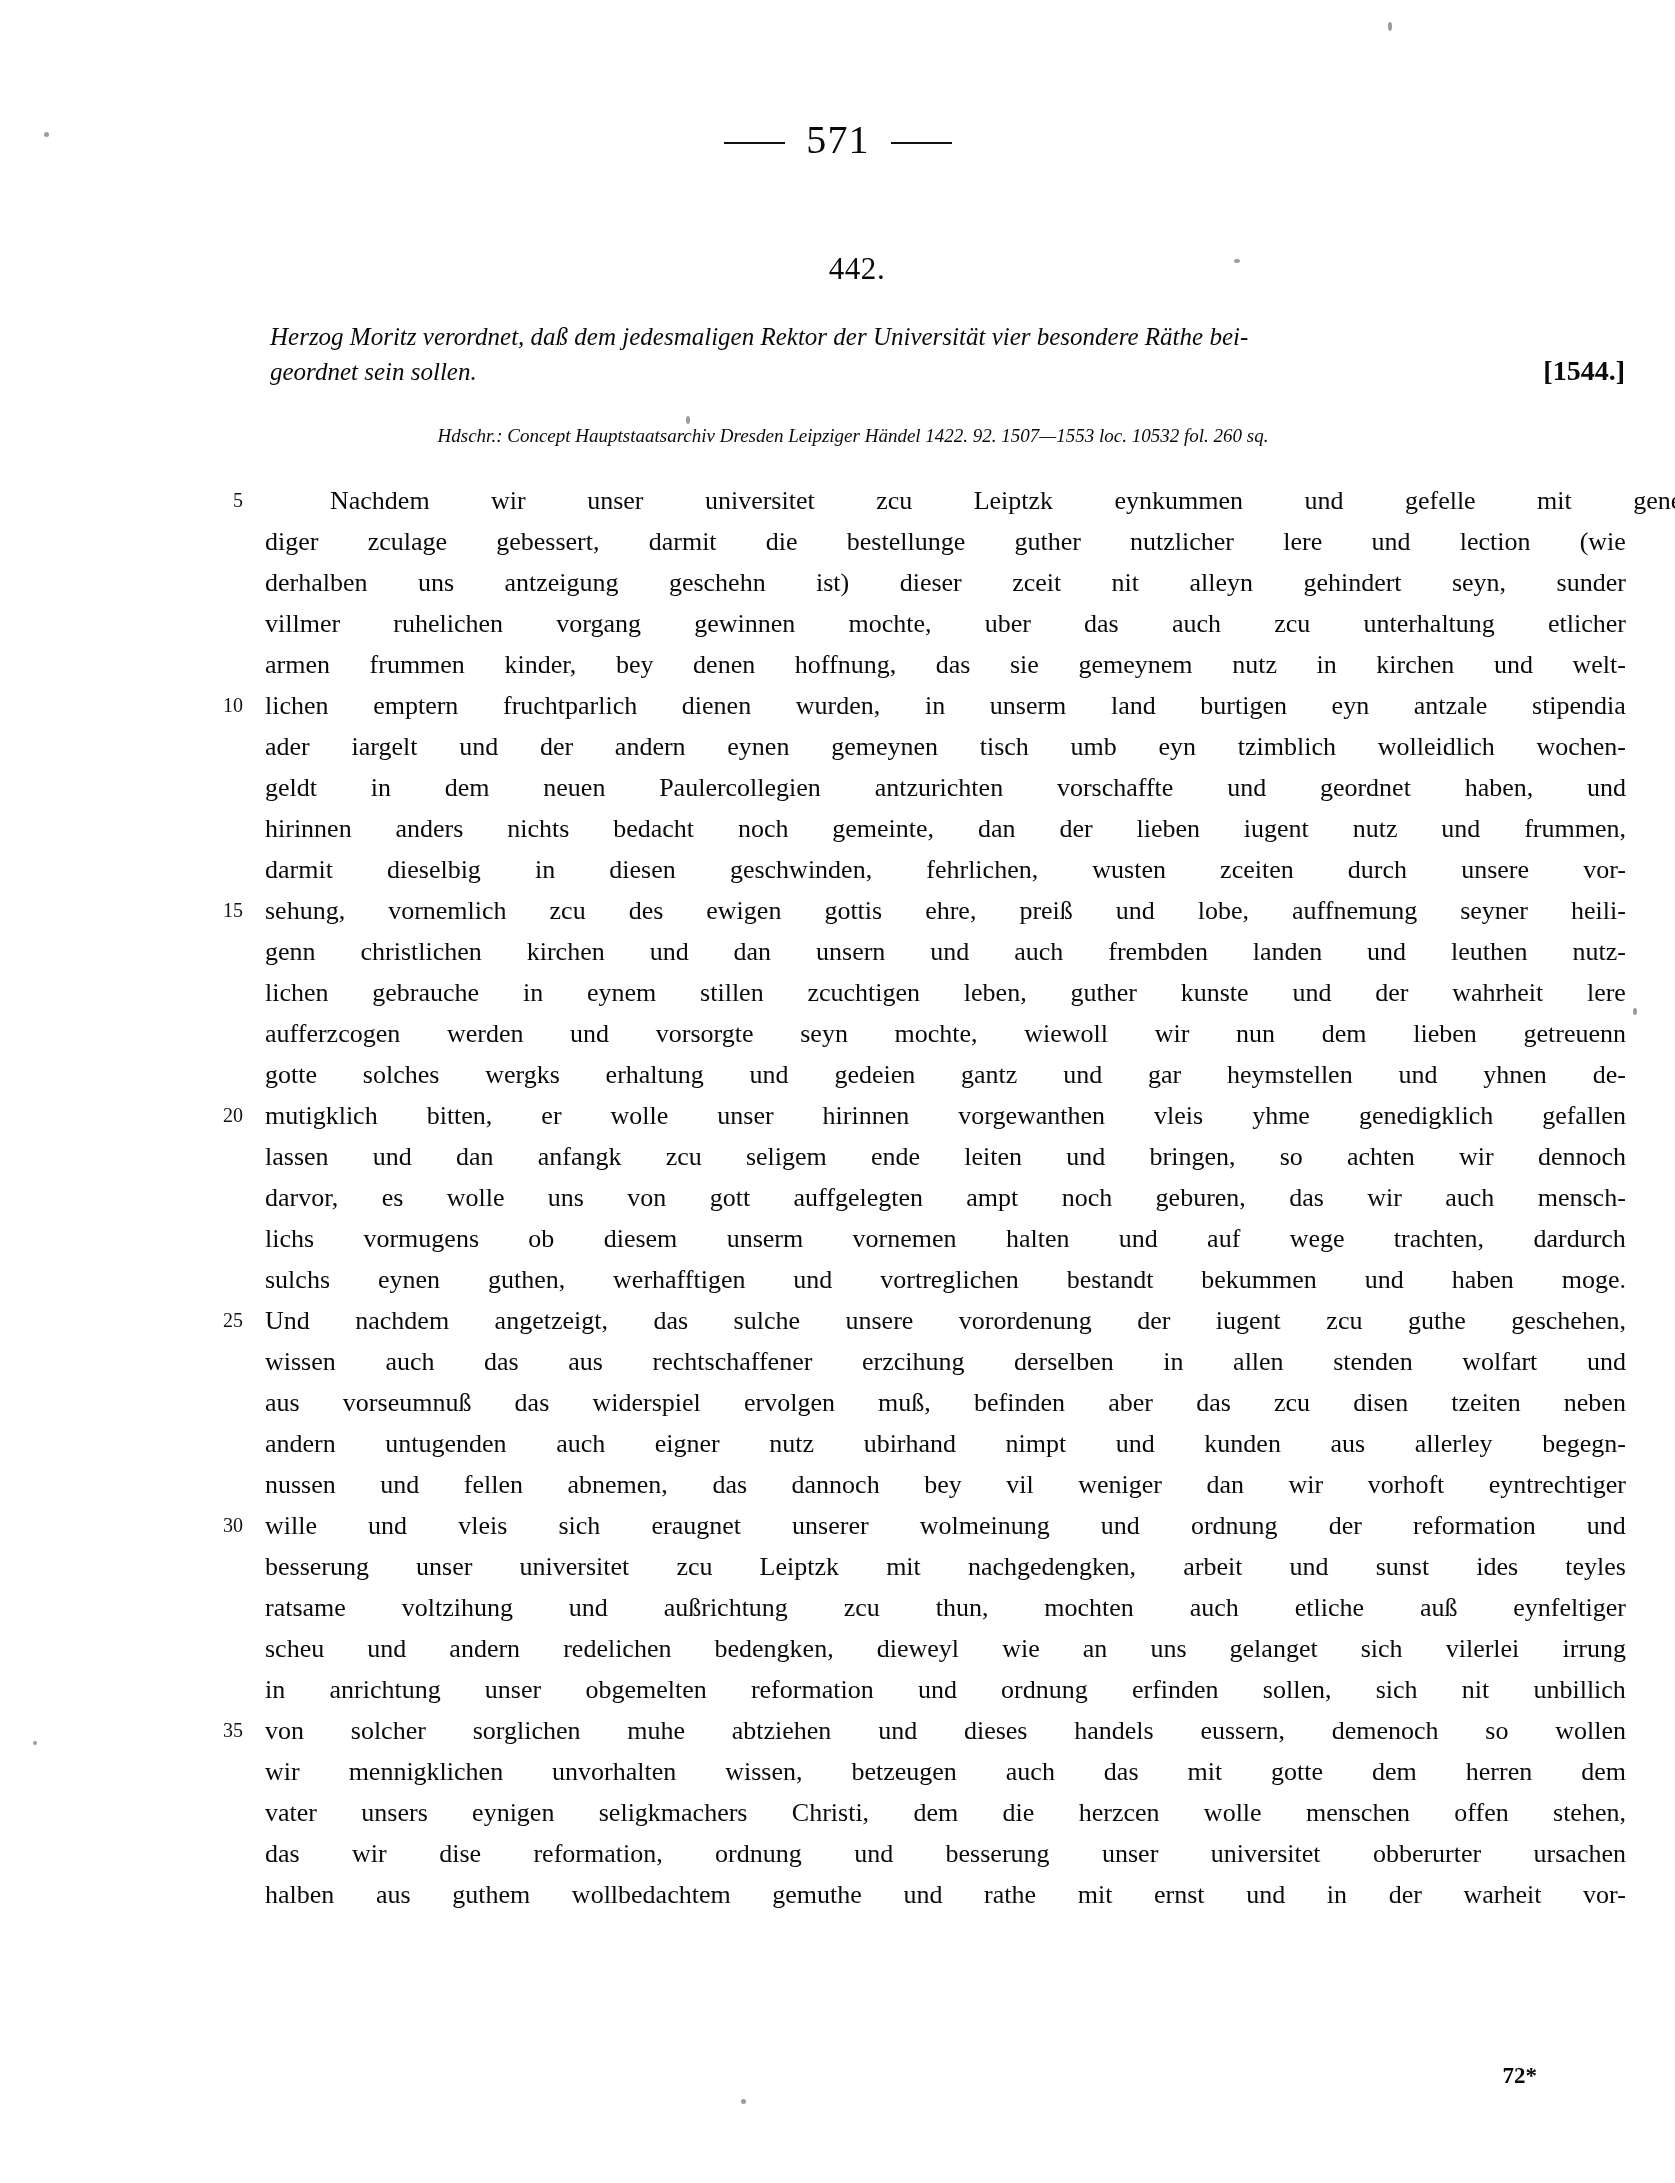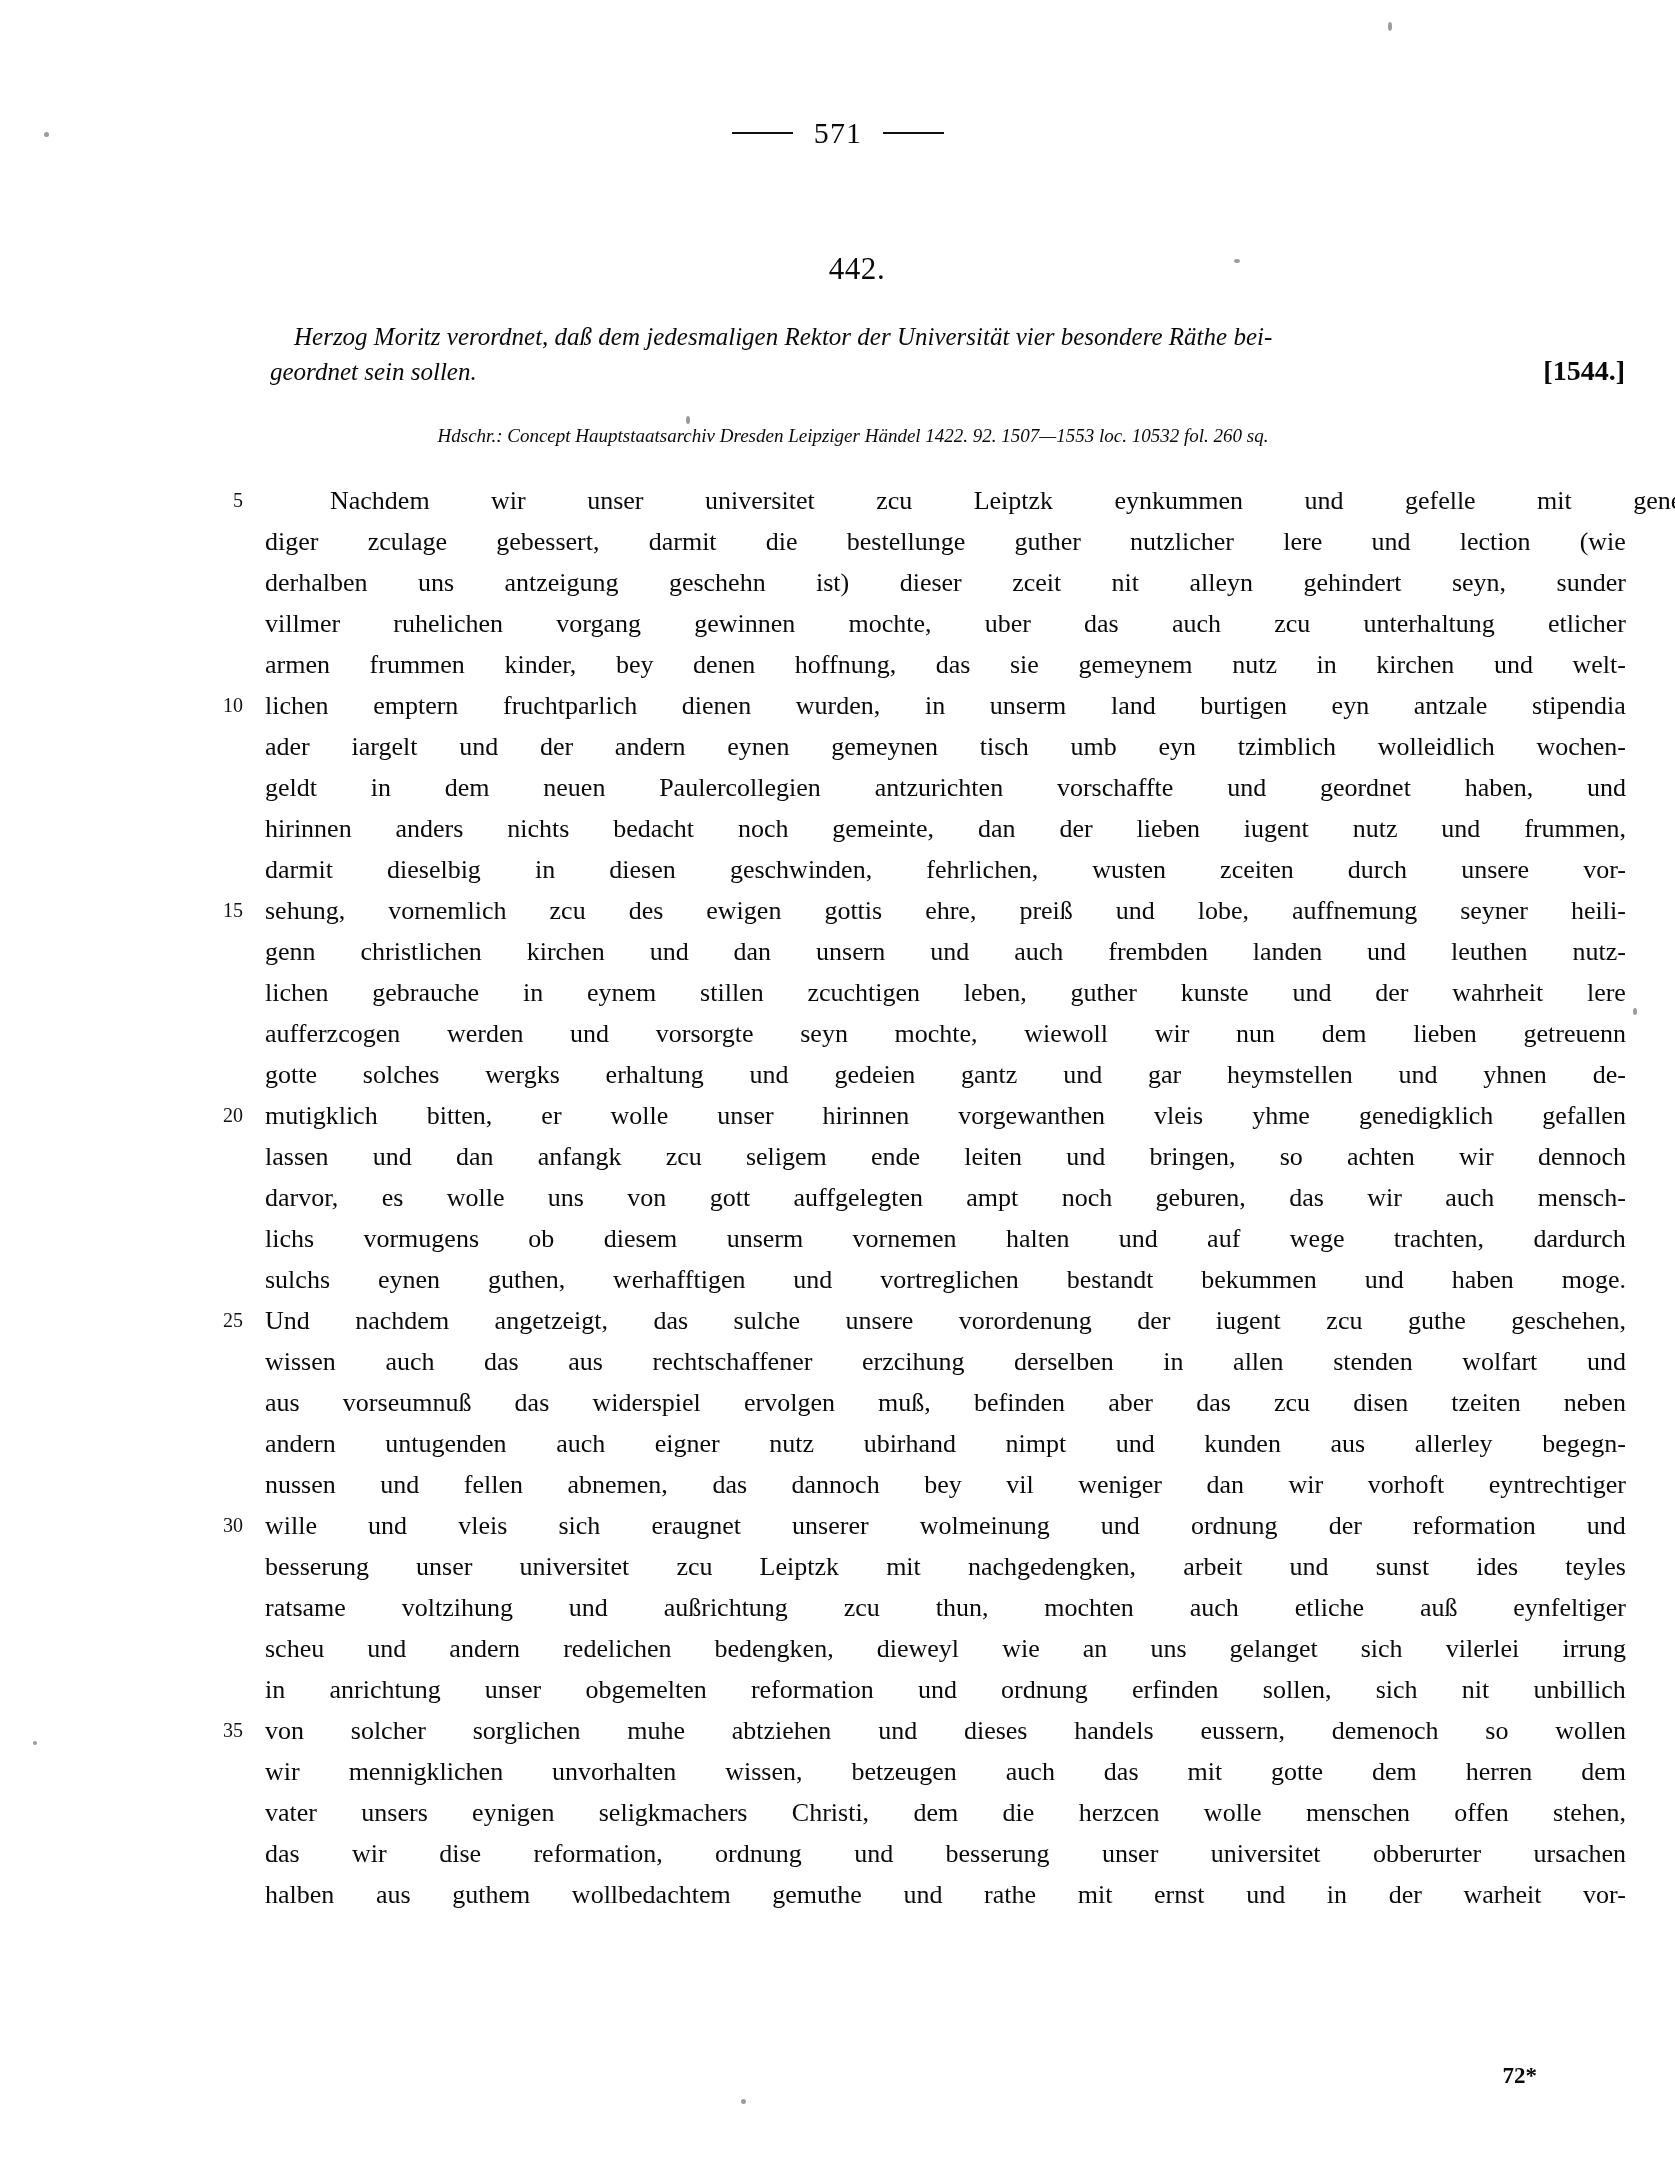--- a/index.html
+++ b/index.html
@@ -32,21 +32,21 @@
     display: inline-block;
     width: 61px;
     height: 2.2px;
     background: #111;
     vertical-align: 0.30em;
   }
   .running-head .rule.left { margin-right: 21px; }
   .running-head .rule.right { margin-left: 21px; }
   .folio {
     display: inline-block;
-    font-size: 30px;
+    font-size: 40px;
   }
 
   
   .doc-number {
     position: absolute;
     top: 251px;
     left: 0;
     width: 100%;
     text-align: center;
     font-size: 31px;
@@ -59,21 +59,21 @@
     position: absolute;
     top: 320px;
     left: 270px;
     width: 1355px;
     font-style: italic;
     font-size: 25px;
     line-height: 34px;
     text-align: justify;
     text-justify: inter-word;
   }
-  .regest-line-1 { display: block; margin-left: 24px; }
+  .regest-line-1 { display: block; }
   .regest-line-2 {
     display: flex;
     justify-content: space-between;
     align-items: baseline;
   }
   .regest-date {
     font-style: normal;
     font-weight: bold;
     font-size: 28px;
   }

